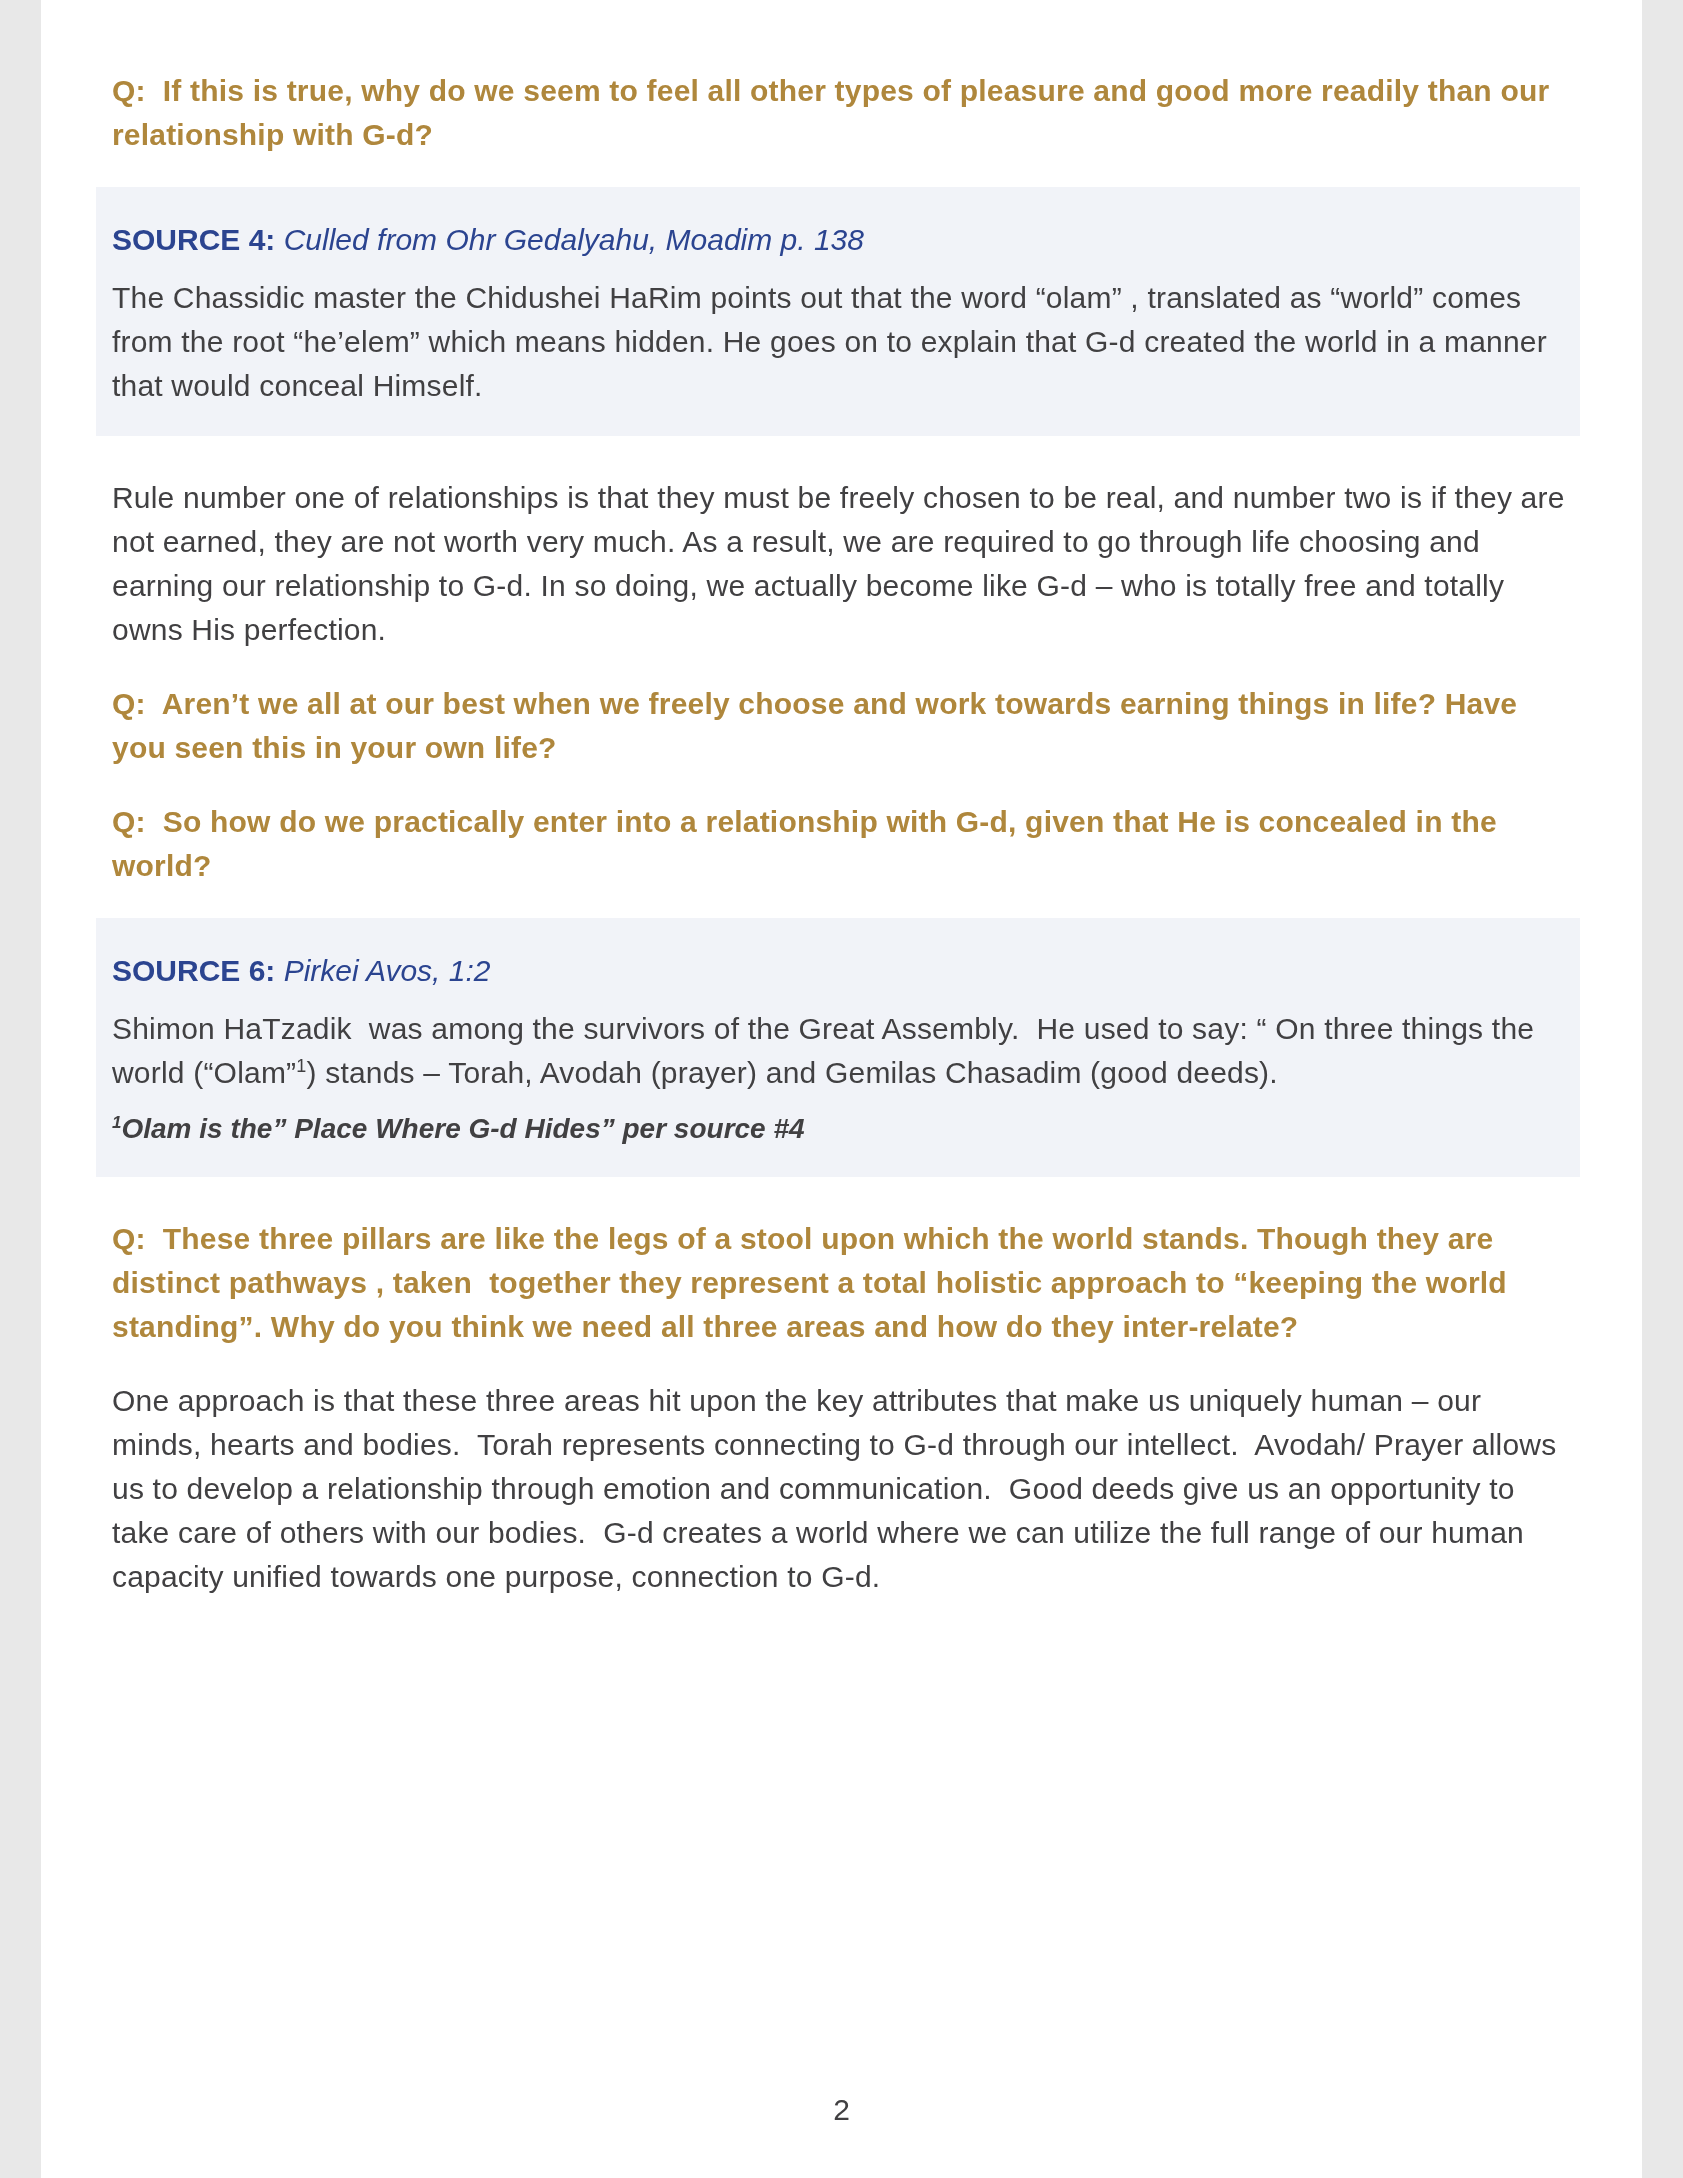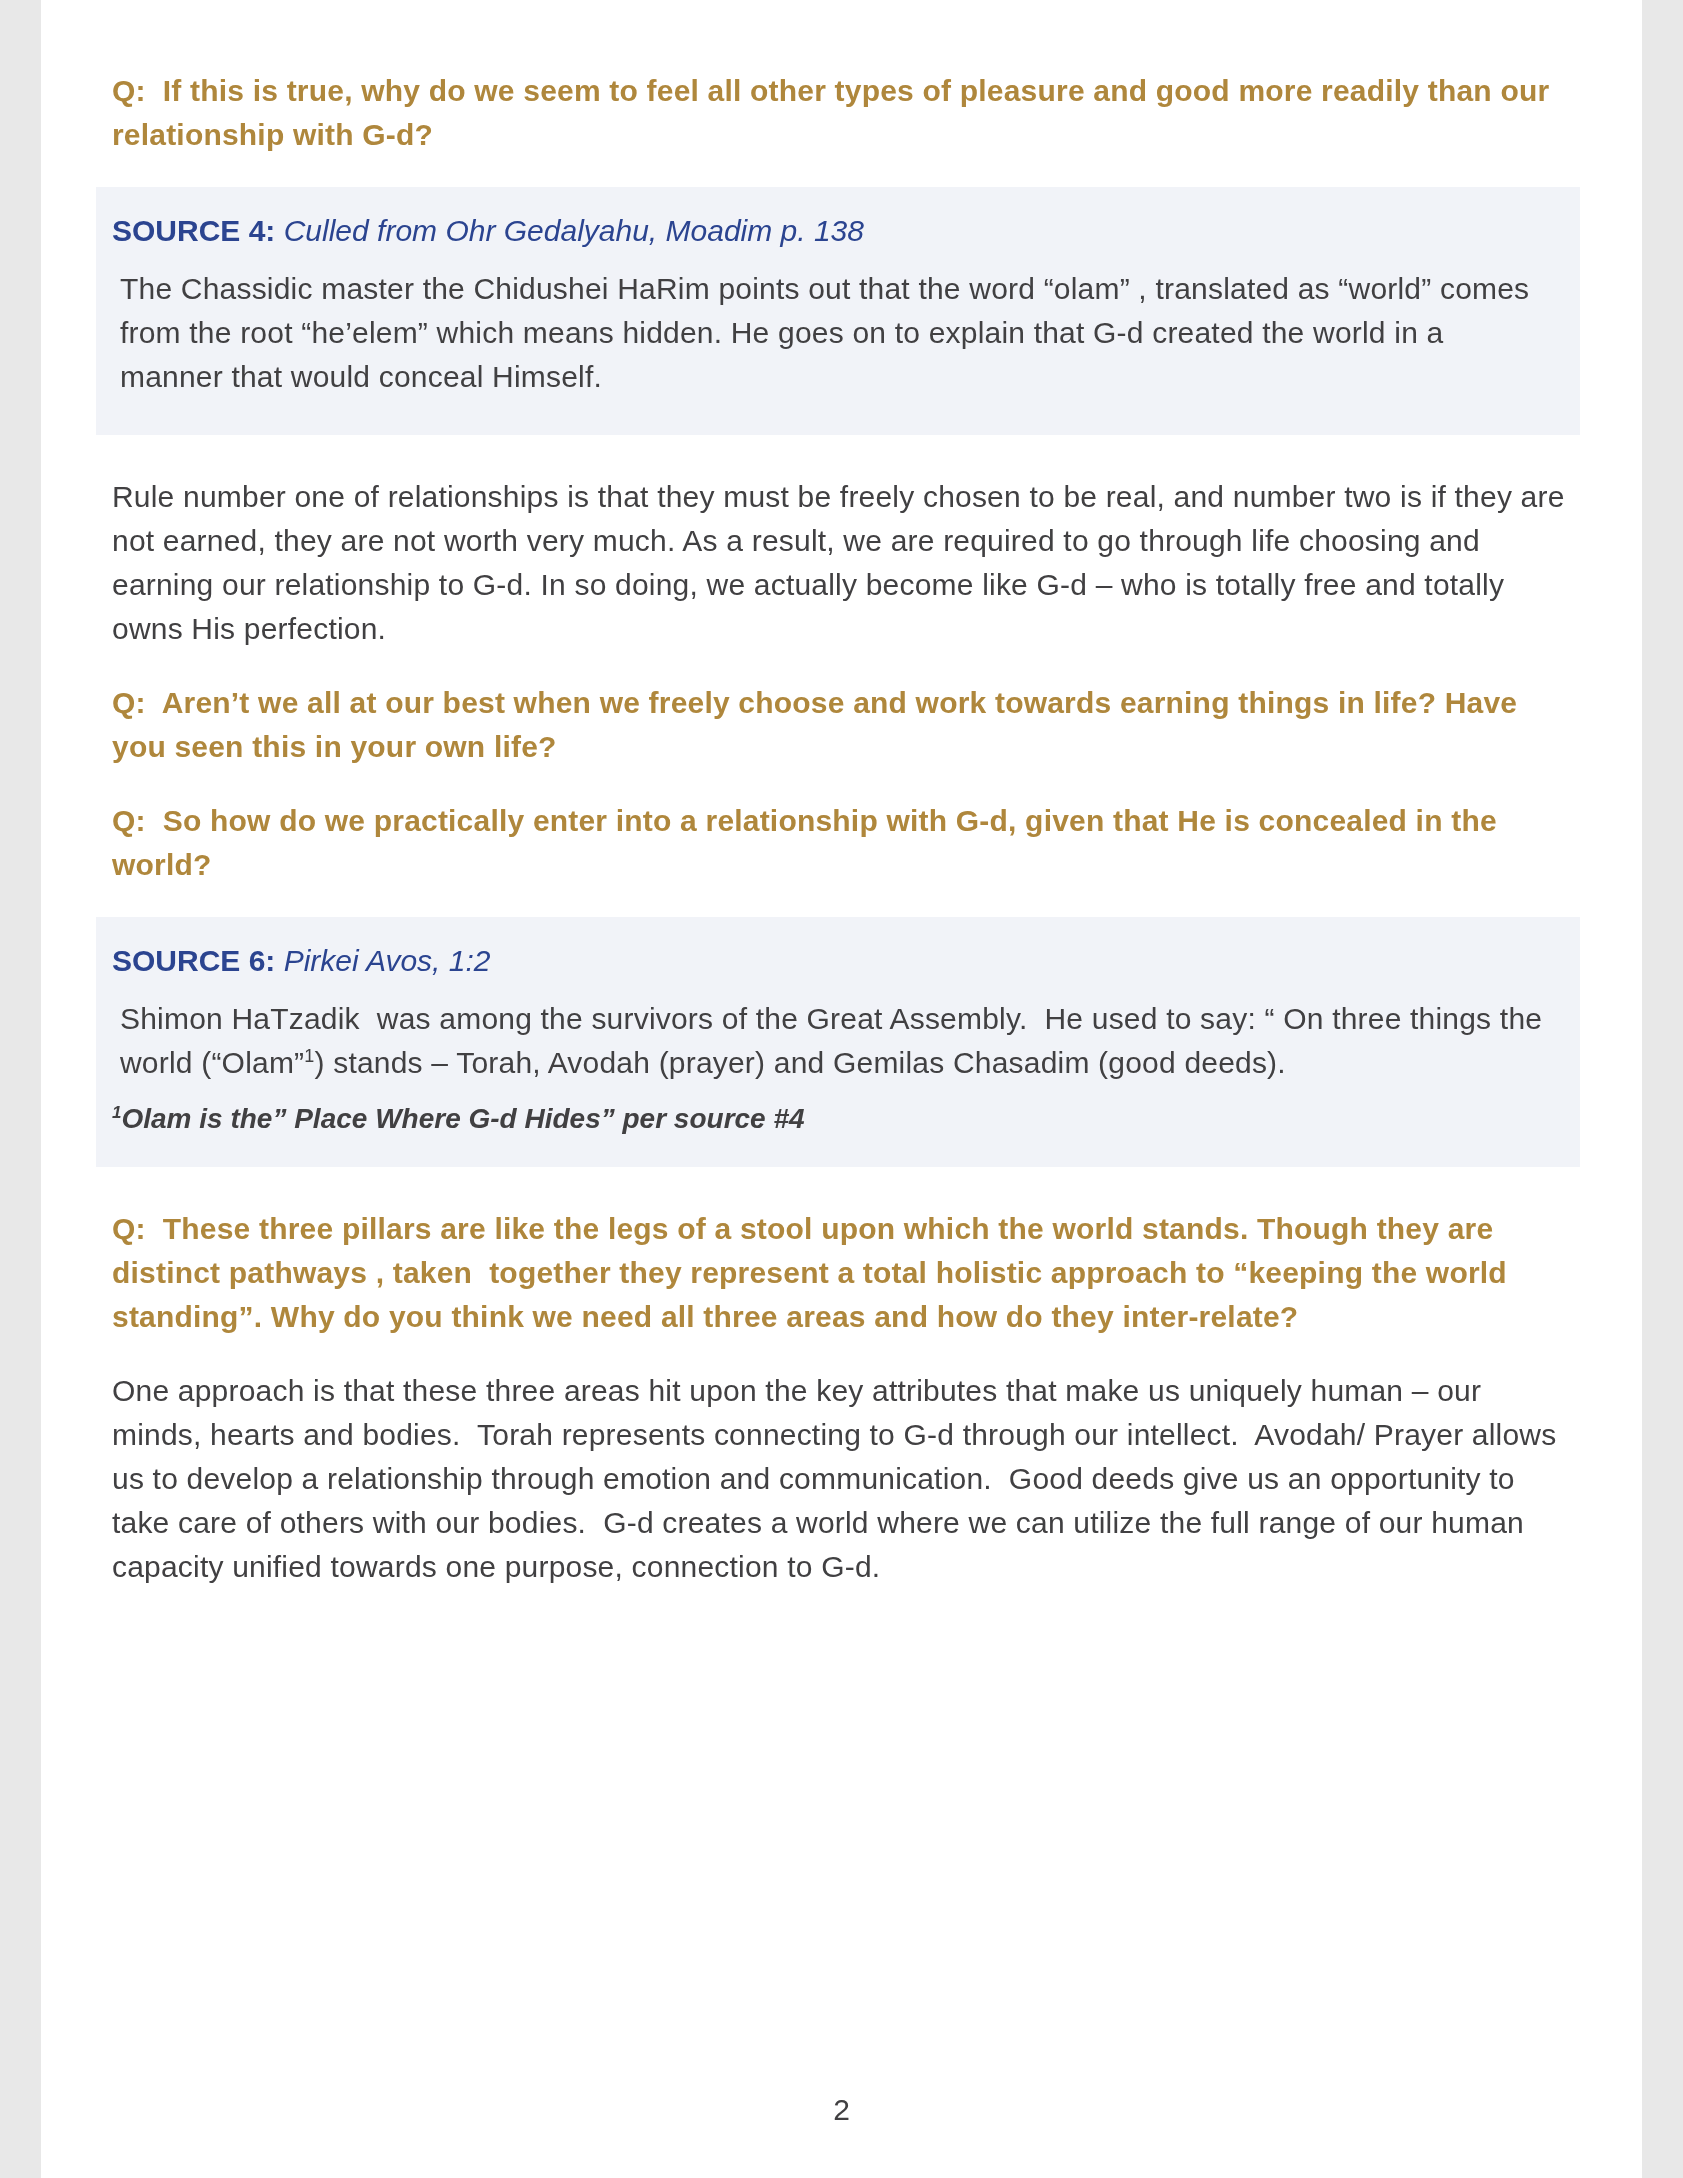--- a/index.html
+++ b/index.html
@@ -37,41 +37,41 @@
     color: var(--text, #414042);
     font-size: 30px;
     line-height: 44px;
     letter-spacing: 0.2px;
     margin: 0 0 30px 0;
     white-space: pre-wrap;
   }
   .source-box {
     background: var(--box_bg, #F1F3F8);
     margin: 0 -7px 34px -16px;
-    padding: 24px 22px 28px 16px;
+    padding: 33px 22px 28px 16px;
   }
   .source-head {
     font-size: 30px;
     line-height: 40px;
     margin: 0 0 16px 0;
     color: var(--blue, #2B4490);
   }
   .source-label {
     font-weight: bold;
     font-style: normal;
   }
   .source-citation {
     font-style: italic;
   }
   .source-body {
     color: var(--text, #414042);
     font-size: 30px;
     line-height: 44px;
     letter-spacing: 0.2px;
-    margin: 8px;
+    margin: 0;
     white-space: pre-wrap;
   }
   .source-body sup {
     font-size: 18px;
     line-height: 0;
   }
   .footnote {
     color: var(--text, #414042);
     font-size: 28px;
     line-height: 40px;

